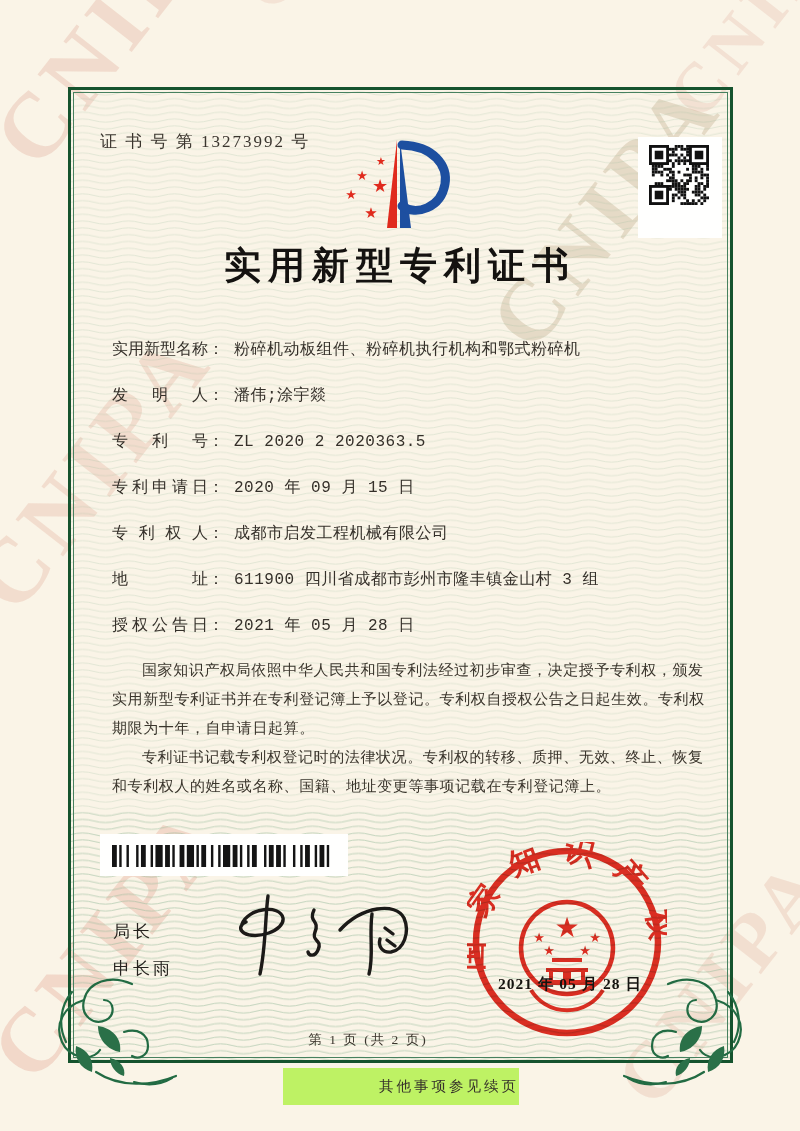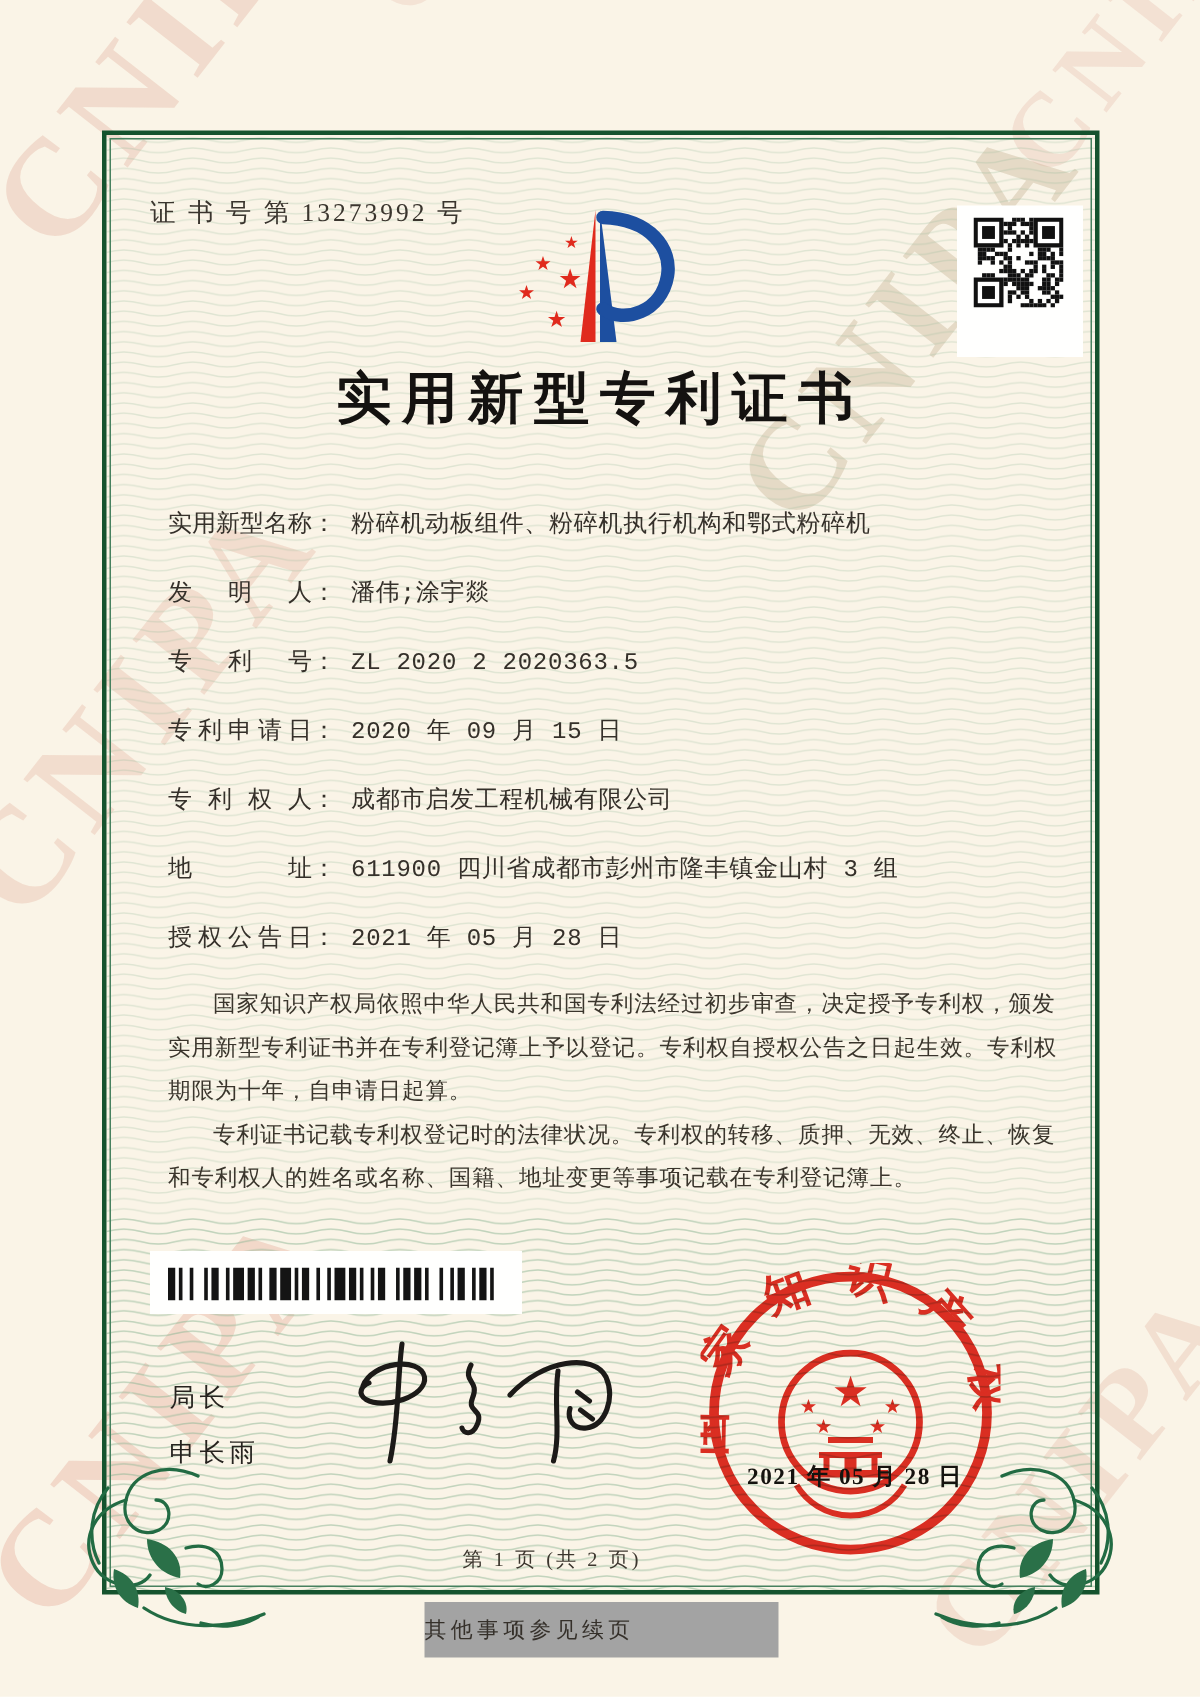--- a/index.html
+++ b/index.html
@@ -59,22 +59,22 @@
   .signature { left:228px; top:884px; }
 
   
   .seal { left:467px; top:842px; width:200px; height:200px; mix-blend-mode:multiply; opacity:.94; }
   .seal-date { left:478px; top:974px; width:184px; text-align:center;
                font-size:15.5px; letter-spacing:1px; color:#15130f; font-weight:bold; }
 
   .page-num { left:0; top:1031px; width:736px; text-align:center;
               font-size:13.5px; letter-spacing:2px; color:#3c362e; }
 
-  .note-box { left:283px; top:1068px; width:236px; height:37px; background:#a3a3a3;
-              display:flex; align-items:center; justify-content:flex-start; }
+  .note-box { left:283px; top:1068px; width:236px; height:37px; background:#bef264;
+              display:flex; align-items:center; justify-content:flex-end; }
   .note-box span { font-size:14.5px; letter-spacing:3px; color:#35302a; }
 
   .flourish { position:absolute; width:142px; height:132px; }
   .flourish.left  { left:36px;  top:976px; }
   .flourish.right { left:622px; top:976px; transform:scaleX(-1); }
 </style>
 </head>
 <body>
 
 <span class="wm" style="left:-28px;top:120px;font-size:92px;color:rgba(224,168,150,.32)">CNIPA</span>

